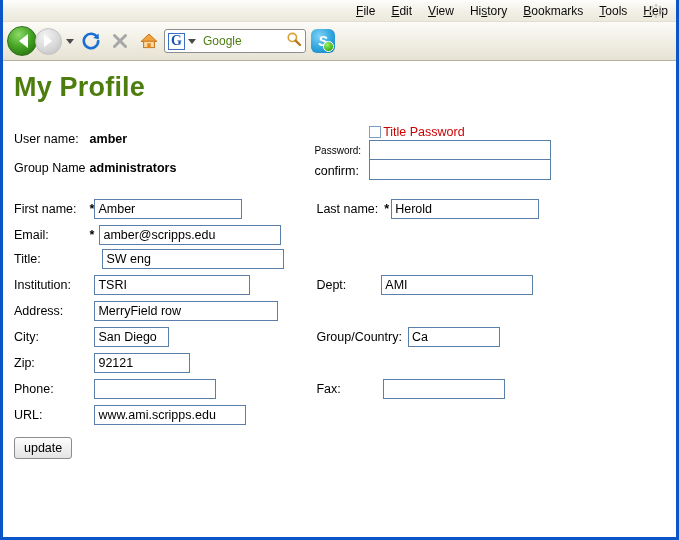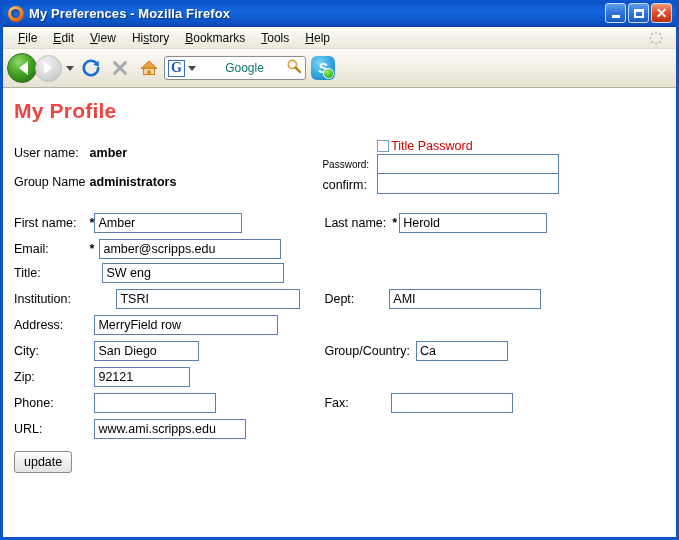--- a/index.html
+++ b/index.html
@@ -59,20 +59,21 @@
   .winbtn .x { color: #fff; font-size: 14px; font-weight: bold; line-height: 1; font-family: "Liberation Sans", sans-serif; }
 
   
   .menubar {
     height: 22px; flex: 0 0 22px;
     background: linear-gradient(to bottom, #fdfdfb 0%, #f2f0e6 55%, #ece9dc 100%);
     display: flex; align-items: center;
     padding-left: 7px;
     position: relative;
     border-bottom: 1px solid #e2dfd2;
+    justify-content: flex-end;
   }
   .menu-item {
     font-size: 12px; color: #0b0b0b;
     padding: 1px 8px; white-space: nowrap;
   }
   .menu-item u { text-decoration: underline; }
   .throbber {
     position: absolute; right: 12px; top: 3px;
     width: 16px; height: 16px;
   }
@@ -138,21 +139,21 @@
     display: flex; align-items: center; padding: 0 3px;
   }
   .g-icon {
     width: 17px; height: 17px; flex: 0 0 17px;
     border: 1px solid #3a6fc4; background: #fff;
     color: #1a56b8; font-size: 14px; font-weight: bold;
     font-family: "Liberation Serif", serif;
     display: flex; align-items: center; justify-content: center;
     line-height: 1;
   }
-  .search-ph { flex: 1 1 auto; font-size: 12px; color: #0f766e; padding-left: 5px; text-align: center; }
+  .search-ph { flex: 1 1 auto; font-size: 12px; color: #4d7c0f; padding-left: 5px; }
   .skype {
     width: 24px; height: 24px; flex: 0 0 24px; margin-left: 4px;
     border-radius: 6px;
     background: radial-gradient(circle at 35% 30%, #7fd2f5 0%, #34a8e0 50%, #0d7bbd 100%);
     color: #fff; font-size: 14px; font-weight: bold; font-style: italic;
     display: flex; align-items: center; justify-content: center;
     position: relative;
   }
   .skype::after {
     content: ""; position: absolute; right: 1px; bottom: 1px;
@@ -164,22 +165,22 @@
   
   .content {
     flex: 1 1 auto; background: #fff;
     padding: 11px 0 0 11px;
     overflow: hidden;
     font-family: "Liberation Sans", sans-serif;
   }
   .toplinks { font-size: 12.5px; color: #1f5c8f; margin-bottom: 12px; }
   .toplinks a { color: #1f5c8f; text-decoration: none; }
   h1.page-title {
-    font-size: 21px; color: #ef4444; font-weight: bold;
-    margin: 0 0 16px 0; letter-spacing: .2px;
+    font-size: 27px; color: #4d7c0f; font-weight: bold;
+    margin: 0 0 22px 0; letter-spacing: .2px;
   }
 
   table.form { border-collapse: collapse; }
   table.form td { padding: 0; vertical-align: middle; font-size: 12.5px; color: #000; }
   .lbl { padding-right: 4px !important; white-space: nowrap; }
   .req { color: #c00000; font-weight: bold; padding: 0 4px 0 2px; }
   .val-bold { font-weight: bold; font-size: 12.5px; }
 
   input.txt {
     border: 1px solid #5a7fa8;
@@ -217,35 +218,20 @@
     border: 1px solid #8c8c8c;
     border-radius: 3px;
     color: #000;
   }
 </style>
 </head>
 <body>
 
 <div class="window">
 
-  <div class="titlebar">
-    <div class="ff-logo"></div>
-    <div class="title-text">My Preferences - Mozilla Firefox</div>
-    <div class="winbtns">
-      <div class="winbtn">
-          <span class="min"></span>
-        </div>
-      <div class="winbtn">
-          <span class="max"></span>
-        </div>
-      <div class="winbtn close">
-          <span class="x">✕</span>
-        </div>
-    </div>
-  </div>
 
   <div class="menubar">
     <div class="menu-item"><u>F</u>ile</div>
     <div class="menu-item"><u>E</u>dit</div>
     <div class="menu-item"><u>V</u>iew</div>
     <div class="menu-item">Hi<u>s</u>tory</div>
     <div class="menu-item"><u>B</u>ookmarks</div>
     <div class="menu-item"><u>T</u>ools</div>
     <div class="menu-item"><u>H</u>elp</div>
     <div class="throbber">
@@ -392,21 +378,21 @@
       <tr>
         <td class="lbl">Title:</td>
         <td></td>
         <td style="padding:2px 8px"><input class="txt w-xl" value="SW eng" style=""></td>
         <td colspan="2"></td>
       </tr>
 
       <tr>
         <td class="lbl">Institution:</td>
         <td></td>
-        <td style="padding:2px 0"><input class="txt" style="width: 184px; margin-left: 22px;" value="TSRI"></td>
+        <td style="padding:2px 0"><input class="txt" style="width: 156px;" value="TSRI"></td>
         <td></td>
         <td style="padding:2px 0">
           <table>
                 <tbody>
                   <tr>
             <td class="lbl">Dept:</td>
             <td style="width:27px"></td>
             <td><input class="txt" style="width: 152px;" value="AMI"></td>
           </tr>
                 </tbody>
@@ -417,21 +403,21 @@
       <tr>
         <td class="lbl">Address:</td>
         <td></td>
         <td style="padding:2px 0"><input class="txt" style="width: 184px;" value="MerryField row"></td>
         <td colspan="2"></td>
       </tr>
 
       <tr>
         <td class="lbl">City:</td>
         <td></td>
-        <td style="padding:2px 0"><input class="txt" style="width: 105px;" value="San Diego"></td>
+        <td style="padding:2px 0"><input class="txt" style="width: 75px;" value="San Diego"></td>
         <td></td>
         <td style="padding:2px 0">
           <table>
                 <tbody>
                   <tr>
             <td class="lbl">Group/Country:</td>
             <td><input class="txt" style="width: 92px;" value="Ca"></td>
           </tr>
                 </tbody>
               </table>

